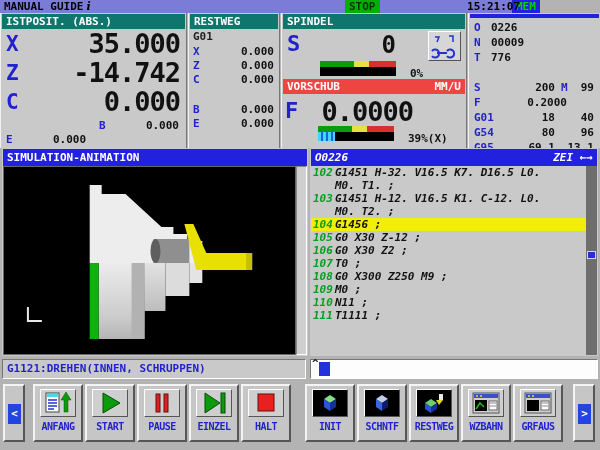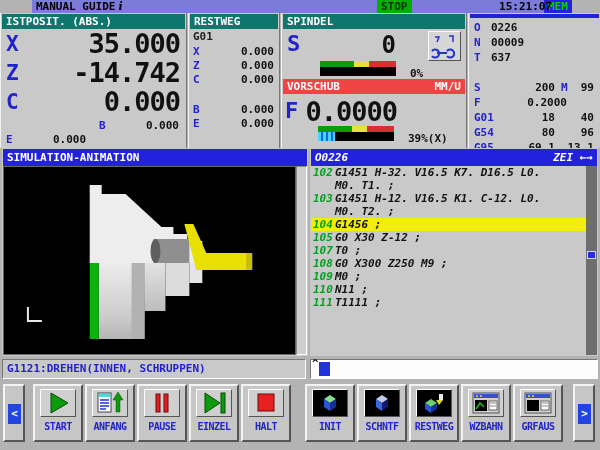--- a/index.html
+++ b/index.html
@@ -4,21 +4,21 @@
 <style>
   * { margin:0; padding:0; box-sizing:border-box; }
   body { background:#555; }
   .screen {
     position:relative; width:600px; height:450px; background:#b3b3b3;
     font-family:"DejaVu Sans Mono", monospace; font-weight:bold; overflow:hidden;
     -webkit-font-smoothing:none;
   }
   
   .titlebar { position:absolute; left:0; top:0; width:524px; height:13px;
-    background:#7b7bd8; color:#000; font-size:11px; line-height:13px;margin-left:32px; }
+    background:#7b7bd8; color:#000; font-size:11px; line-height:13px; }
   .titlebar .app { position:absolute; left:4px; top:0; letter-spacing:0; }
   .titlebar .app-i { font-family:"DejaVu Serif", serif; font-style:italic; margin-left:3px; }
   .badge-stop { position:absolute; left:345px; top:0; height:13px; padding:0 4px;
     background:#00b000; color:#063006; }
   .badge-mem { position:absolute; left:512px; top:0; height:13px; padding:0 4px;
     background:#2121de; color:#00d400; }
   .clock { position:absolute; right:4px; top:0; color:#000; }
   
   .panel { position:absolute; top:13px; height:135px; background:#c9c9c9;
     border-left:1px solid #f2f2f2; border-right:1px solid #777; }
@@ -32,21 +32,21 @@
   .pos-row.small .lbl { color:#2222cc; }
   .pos-row.small .val { color:#111; }
   .restweg-panel { left:188px; width:92px; }
   .rw-g { position:absolute; left:4px; top:17px; font-size:11px; color:#222; }
   .rw-row { position:absolute; left:0; width:100%; font-size:11px; height:14px; }
   .rw-row .lbl { position:absolute; left:4px; color:#2222cc; }
   .rw-row .val { position:absolute; right:5px; color:#111; }
   .spindle-panel { left:281px; width:186px; }
   .sp-letter { position:absolute; color:#2222cc; font-size:22px; }
   .sp-value { position:absolute; color:#111; font-size:24px; letter-spacing:-1px; }
-  .f-value { font-size:27px; }
+  .f-value { font-size:27px;margin-left:16px; }
   .meter { position:absolute; width:76px; }
   .meter .strip { display:flex; height:6px; }
   .meter .strip .g { background:#0c9b0c; width:45%; }
   .meter .strip .y { background:#e6e040; width:20%; }
   .meter .strip .r { background:#d83030; width:35%; }
   .meter .bar { position:relative; height:9px; background:#000; }
   .meter .ov { position:absolute; left:0; top:0; height:9px; width:17px;
     background:repeating-linear-gradient(90deg,#49d2ff 0 3px,#1565d8 3px 5px); }
   .load-txt { position:absolute; font-size:11px; color:#111; }
   .turret-btn { position:absolute; right:5px; top:18px; width:33px; height:30px;
@@ -212,21 +212,21 @@
     <div class="m-row" style="top:8px">
       <span class="lab">O</span>
       <span class="lv">0226</span>
     </div>
     <div class="m-row" style="top:23px">
       <span class="lab">N</span>
       <span class="lv">00009</span>
     </div>
     <div class="m-row" style="top:38px">
       <span class="lab">T</span>
-      <span class="lv">637</span>
+      <span class="lv">776</span>
     </div>
     <div class="m-row" style="top:68px">
       <span class="lab">S</span>
       <span class="c1">200</span>
       <span class="mm">M</span>
       <span class="c2">99</span>
     </div>
     <div class="m-row" style="top:83px">
       <span class="lab">F</span>
       <span class="c1" style="width:70px">0.2000</span>
@@ -303,20 +303,24 @@
         </div>
       <div class="prog-line hl">
           <span class="num">104</span>
           <span class="txt">G1456 ;</span>
         </div>
       <div class="prog-line">
           <span class="num">105</span>
           <span class="txt">G0 X30 Z-12 ;</span>
         </div>
       <div class="prog-line">
+          <span class="num">106</span>
+          <span class="txt">G0 X30 Z2 ;</span>
+        </div>
+      <div class="prog-line">
           <span class="num">107</span>
           <span class="txt">T0 ;</span>
         </div>
       <div class="prog-line">
           <span class="num">108</span>
           <span class="txt">G0 X300 Z250 M9 ;</span>
         </div>
       <div class="prog-line">
           <span class="num">109</span>
           <span class="txt">M0 ;</span>
@@ -339,41 +343,41 @@
   <div class="input-line">
     <span class="caret">^</span>
     <span class="cursor"></span>
   </div>
 
   <div class="softkeys">
     <div class="sk-arrow">
         <span class="key">&lt;</span>
       </div>
     <div class="sk-gap8"></div>
-    <div class="softkey">
-      <span class="icon-plate">
-        <svg width="30" height="24" viewBox="0 0 30 24">
-            <polygon points="8,2 25,12 8,22" fill="#0c9b0c" stroke="#064d06"></polygon>
-          </svg>
-      </span>
-      <span class="sk-label">START</span>
-    </div>
     <div class="softkey">
       <span class="icon-plate">
         <svg width="30" height="24" viewBox="0 0 30 24">
             <rect x="3" y="2" width="13" height="19" fill="#fff" stroke="#444"></rect>
             <rect x="4" y="3" width="11" height="3" fill="#4fd6e8"></rect>
             <line x1="5" y1="9" x2="14" y2="9" stroke="#2233cc" stroke-width="1.5"></line>
             <line x1="5" y1="12" x2="14" y2="12" stroke="#2233cc" stroke-width="1.5"></line>
             <line x1="5" y1="15" x2="14" y2="15" stroke="#2233cc" stroke-width="1.5"></line>
             <line x1="5" y1="18" x2="11" y2="18" stroke="#2233cc" stroke-width="1.5"></line>
             <polygon points="23,1 28,9 25,9 25,21 21,21 21,9 18,9" fill="#0c9b0c" stroke="#064d06" stroke-width="0.5"></polygon>
           </svg>
       </span>
       <span class="sk-label">ANFANG</span>
+    </div>
+    <div class="softkey">
+      <span class="icon-plate">
+        <svg width="30" height="24" viewBox="0 0 30 24">
+            <polygon points="8,2 25,12 8,22" fill="#0c9b0c" stroke="#064d06"></polygon>
+          </svg>
+      </span>
+      <span class="sk-label">START</span>
     </div>
     <div class="softkey">
       <span class="icon-plate">
         <svg width="30" height="24" viewBox="0 0 30 24">
             <rect x="9" y="3" width="4" height="18" fill="#e02020" stroke="#6d0c0c"></rect>
             <rect x="17" y="3" width="4" height="18" fill="#e02020" stroke="#6d0c0c"></rect>
           </svg>
       </span>
       <span class="sk-label">PAUSE</span>
     </div>

